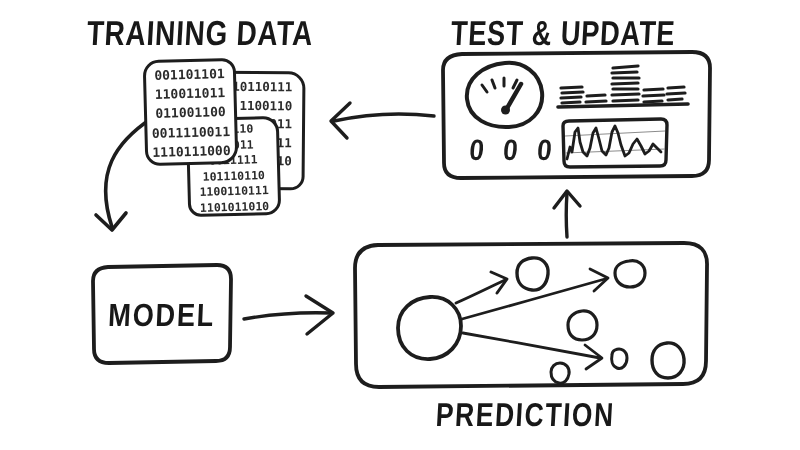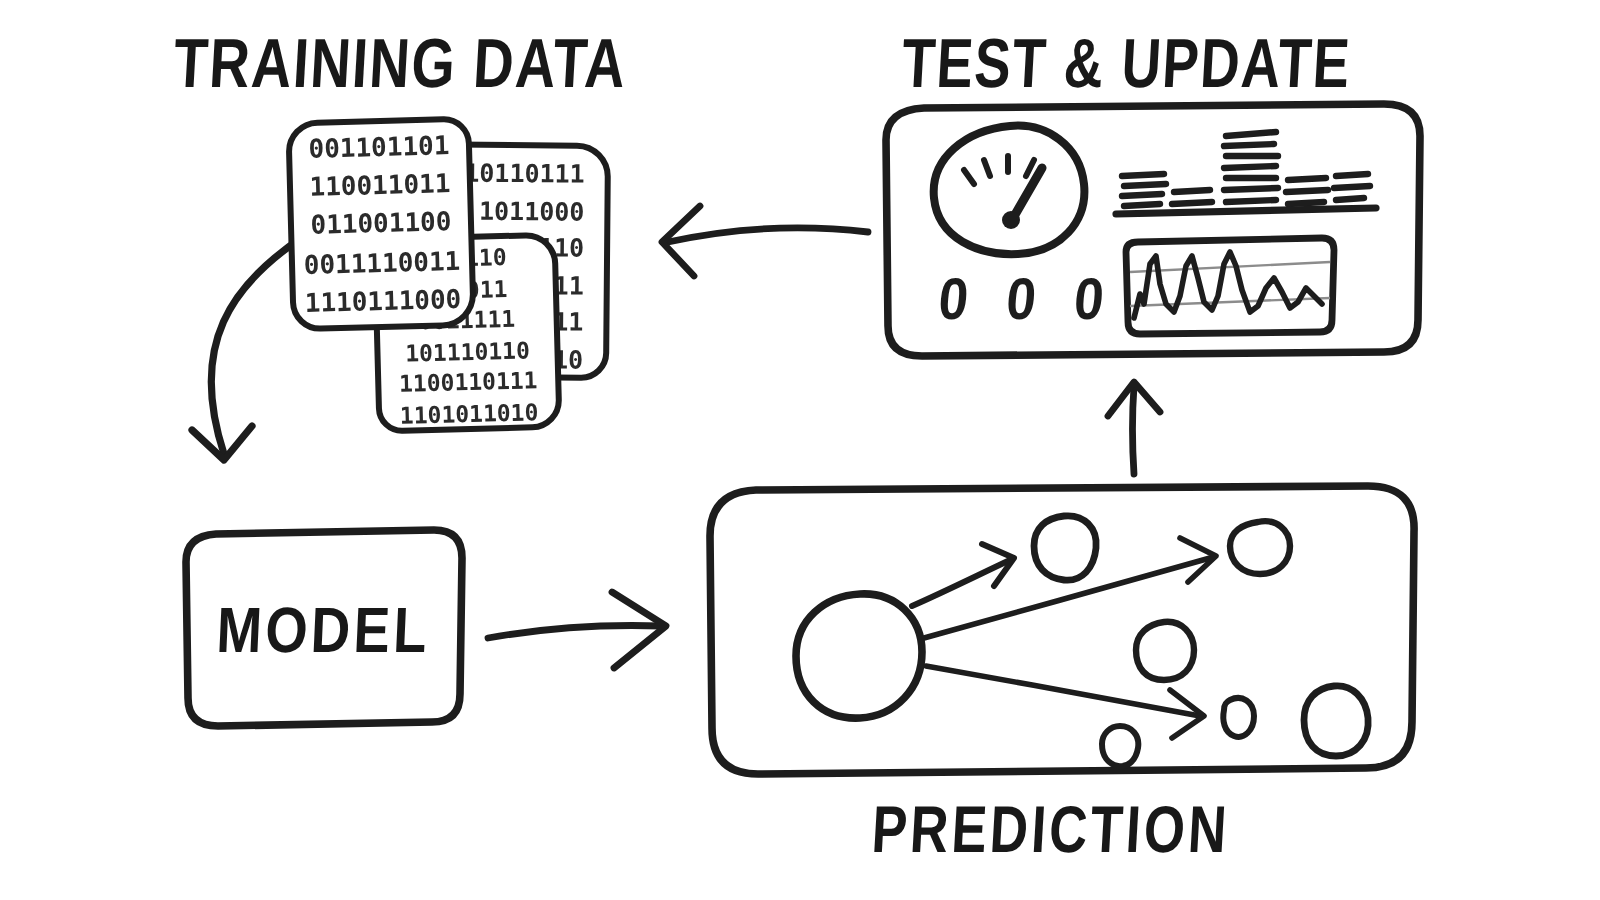--- a/index.html
+++ b/index.html
@@ -130,21 +130,20 @@
       <path class="ink" d="M554,208 L567,191 L580,206"></path>
     </g>
     <g stroke-width="3.4">
       <path class="ink" d="M434,116 C400,112 366,114 334,121"></path>
       <path class="ink" d="M350,103 L331,121 L347,138"></path>
     </g>
   </svg>
 
   <div class="card card-back">
     <div class="brow">10110111</div>
-    <div class="brow">1011000</div>
     <div class="brow">1100110</div>
     <div class="brow">0010011</div>
     <div class="brow">1010111</div>
     <div class="brow">0110110</div>
   </div>
   <div class="card card-bottom">
     <div class="brow">110110</div>
     <div class="brow">110011</div>
     <div class="brow">0011111</div>
     <div class="brow">101110110</div>

